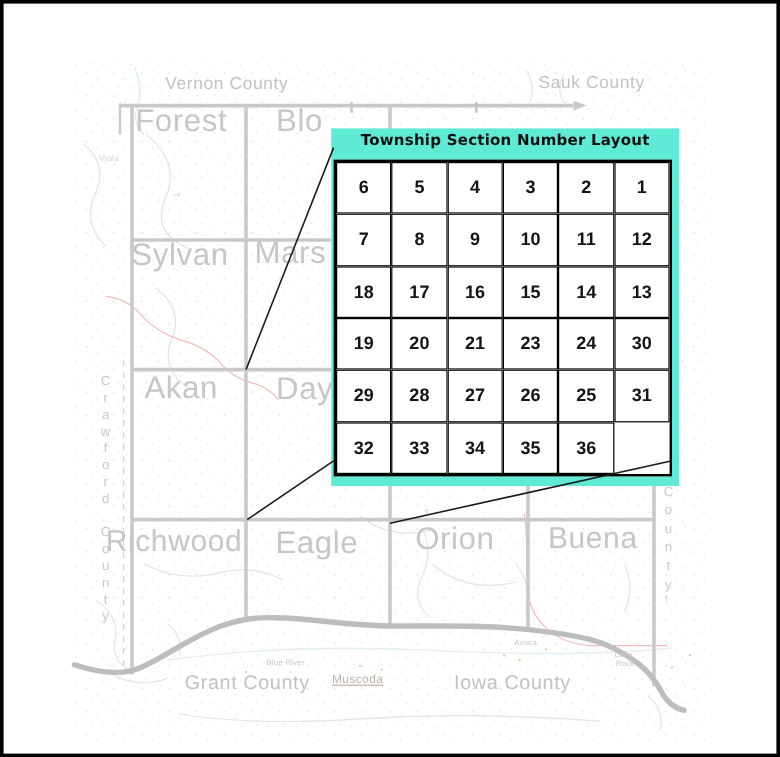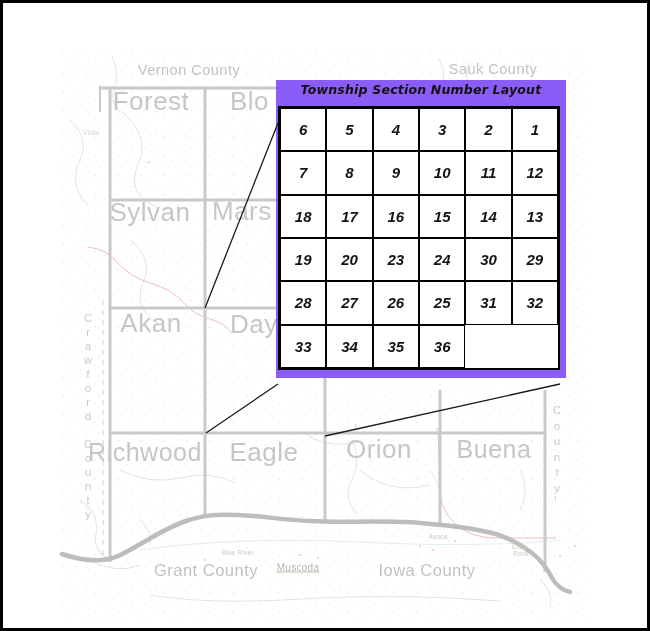--- a/index.html
+++ b/index.html
@@ -14,21 +14,21 @@
   .lbl-left{position:absolute;transform:translateY(-50%);color:#c4c4c4;white-space:nowrap;
        z-index:2;letter-spacing:.5px;}
   .twp{font-size:26px;color:#c6c6c6;}
   .twp-sm{font-size:25px;color:#c6c6c6;}
   .cty{font-size:14.5px;color:#c2c2c2;}
   .cty-lg{font-size:16.5px;color:#c2c2c2;}
   .place{font-size:10px;color:#bdb5aa;letter-spacing:.3px;text-decoration:underline;}
   .tiny{font-size:6.5px;color:#ccc5ba;letter-spacing:.2px;text-align:center;line-height:1.3;}
   .vtext{position:absolute;writing-mode:vertical-rl;text-orientation:upright;
        color:#c8c8c8;font-size:11px;letter-spacing:2px;z-index:2;}
-  #callout{position:absolute;left:276px;top:80px;width:290px;height:298px;background:#8b5cf6;z-index:3;font-style:italic;}
+  #callout{position:absolute;left:276px;top:107px;width:290px;height:298px;background:#5eead4;z-index:3;}
   #callout-title{height:24px;text-align:center;font-family:"DejaVu Sans",sans-serif;
        font-weight:700;font-size:12.5px;color:#111;letter-spacing:.2px;padding-top:2px;}
   #section-grid{position:absolute;left:2px;top:26px;width:278px;height:260px;
        border:2px solid #000;display:grid;grid-template-columns:repeat(6,1fr);
        grid-template-rows:repeat(6,1fr);background:#fff;}
   .cell{border:1px solid #000;display:flex;align-items:center;justify-content:center;
        font-size:15px;font-weight:700;color:#141414;background:#fff;}
 </style>
 </head>
 <body>
@@ -162,20 +162,21 @@
       <div class="cell">11</div>
       <div class="cell">12</div>
       <div class="cell">18</div>
       <div class="cell">17</div>
       <div class="cell">16</div>
       <div class="cell">15</div>
       <div class="cell">14</div>
       <div class="cell">13</div>
       <div class="cell">19</div>
       <div class="cell">20</div>
+      <div class="cell">21</div>
       <div class="cell">23</div>
       <div class="cell">24</div>
       <div class="cell">30</div>
       <div class="cell">29</div>
       <div class="cell">28</div>
       <div class="cell">27</div>
       <div class="cell">26</div>
       <div class="cell">25</div>
       <div class="cell">31</div>
       <div class="cell">32</div>

